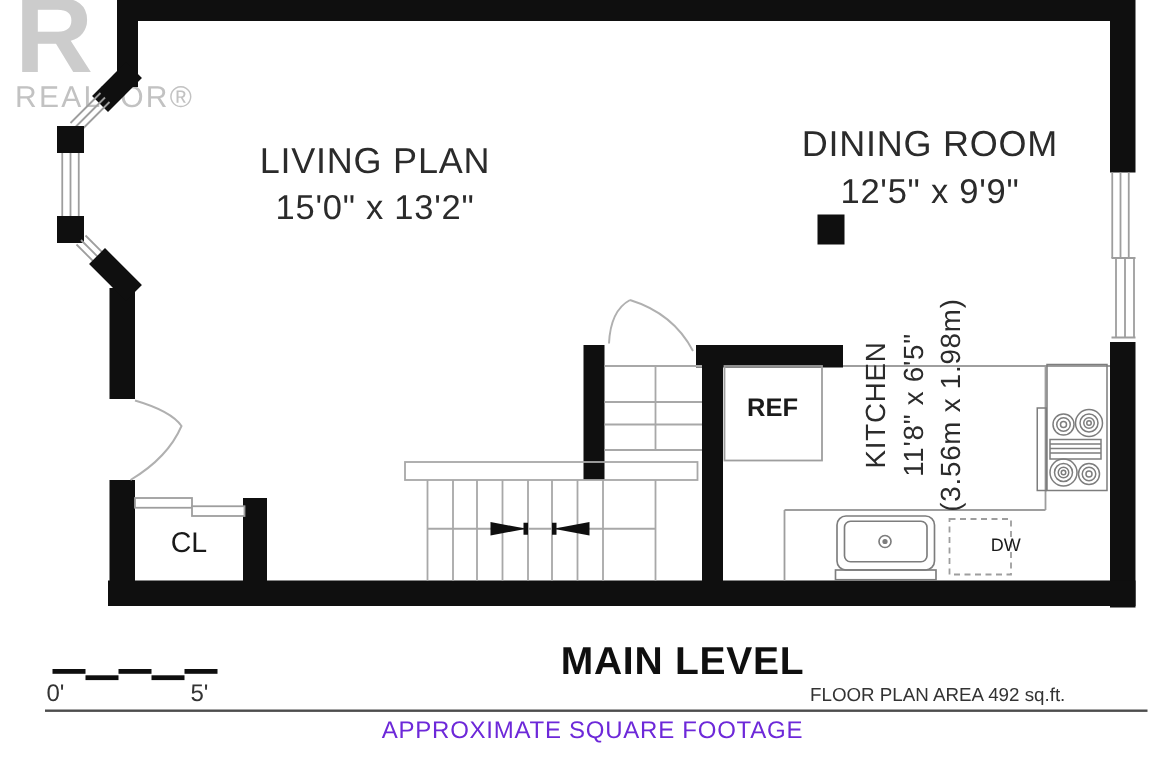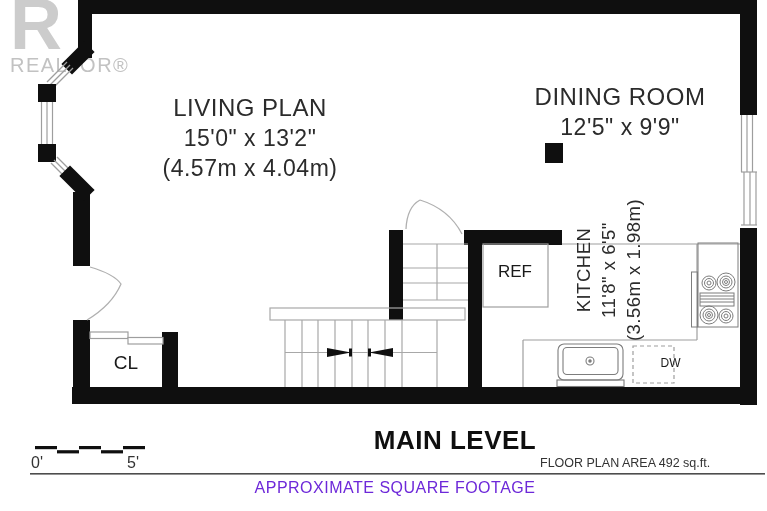--- a/index.html
+++ b/index.html
@@ -148,35 +148,34 @@
       <rect x="79" y="446" width="22" height="3.2"></rect>
       <rect x="101" y="450.2" width="22" height="3.2"></rect>
       <rect x="123" y="446" width="22" height="3.2"></rect>
     </g>
     <rect x="30" y="473" width="735" height="1.6" fill="#4d4d4d"></rect>
   </svg>
 
   <div class="abs room-label center" style="left:130px;top:93px;width:240px;z-index:2;">
     <div class="room-name">LIVING PLAN</div>
     <div>15'0" x 13'2"</div>
-    <div>(4.57m x 4.04m)</div>
   </div>
 
   <div class="abs room-label center" style="left:500px;top:38px;width:240px;z-index:2;margin-top:44px;">
     <div class="room-name">DINING ROOM</div>
     <div>12'5" x 9'9"</div>
   </div>
 
   <div class="abs room-label center" style="left:530px;top:231px;width:160px;height:78px;z-index:2;font-size:18.5px;line-height:25px;transform:rotate(-90deg);">
     <div>KITCHEN</div>
     <div>11'8" x 6'5"</div>
     <div>(3.56m x 1.98m)</div>
   </div>
 
-  <div class="abs center appliance-label" style="left:482px;top:262px;width:66px;font-size:17px;z-index:2;">REF</div>
+  <div class="abs center appliance-label" style="left:482px;top:262px;width:66px;font-size:17px;z-index:2;font-weight:bold;">REF</div>
 
   <div class="abs center appliance-label" style="left:650px;top:356px;width:41px;font-size:12px;z-index:2;">DW</div>
 
   <div class="abs center footer-title" style="left:300px;top:425px;width:310px;z-index:2;">MAIN LEVEL</div>
 
   <div class="abs center appliance-label" style="left:90px;top:352px;width:72px;font-size:19px;z-index:2;">CL</div>
 
   <div class="abs area-note" style="left:540px;top:456px;width:225px;z-index:2;">FLOOR PLAN AREA 492 sq.ft.</div>
 
   <div class="abs scale-label" style="left:31px;top:454px;z-index:2;">0'</div>

